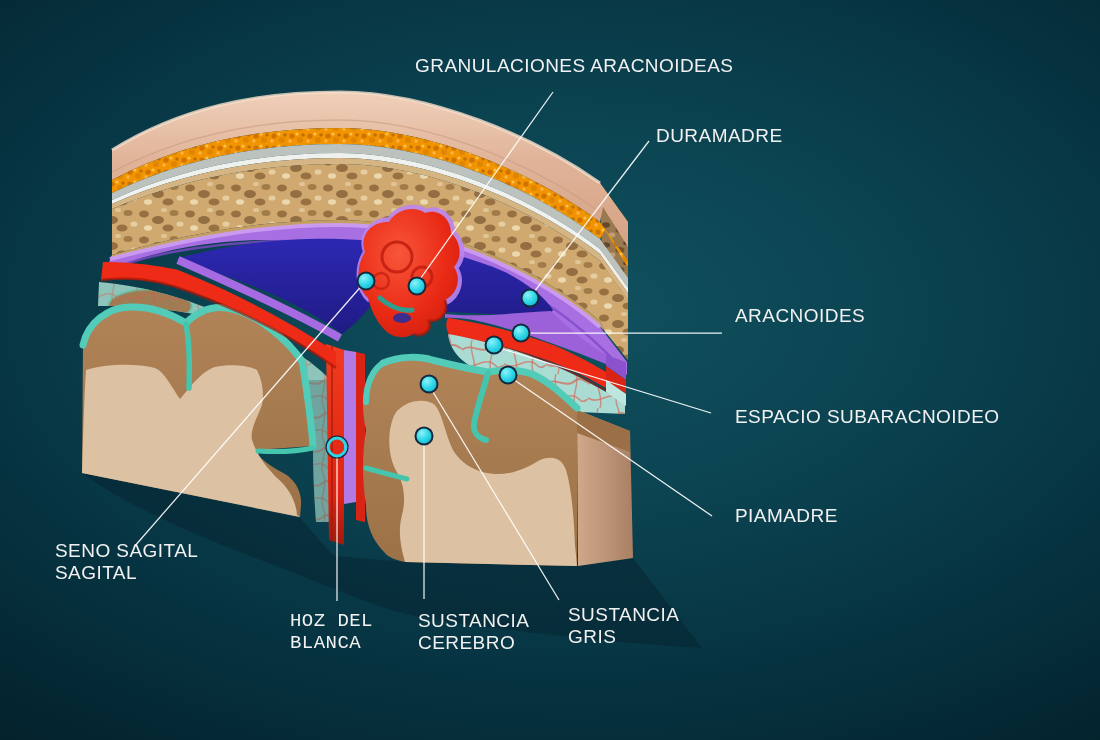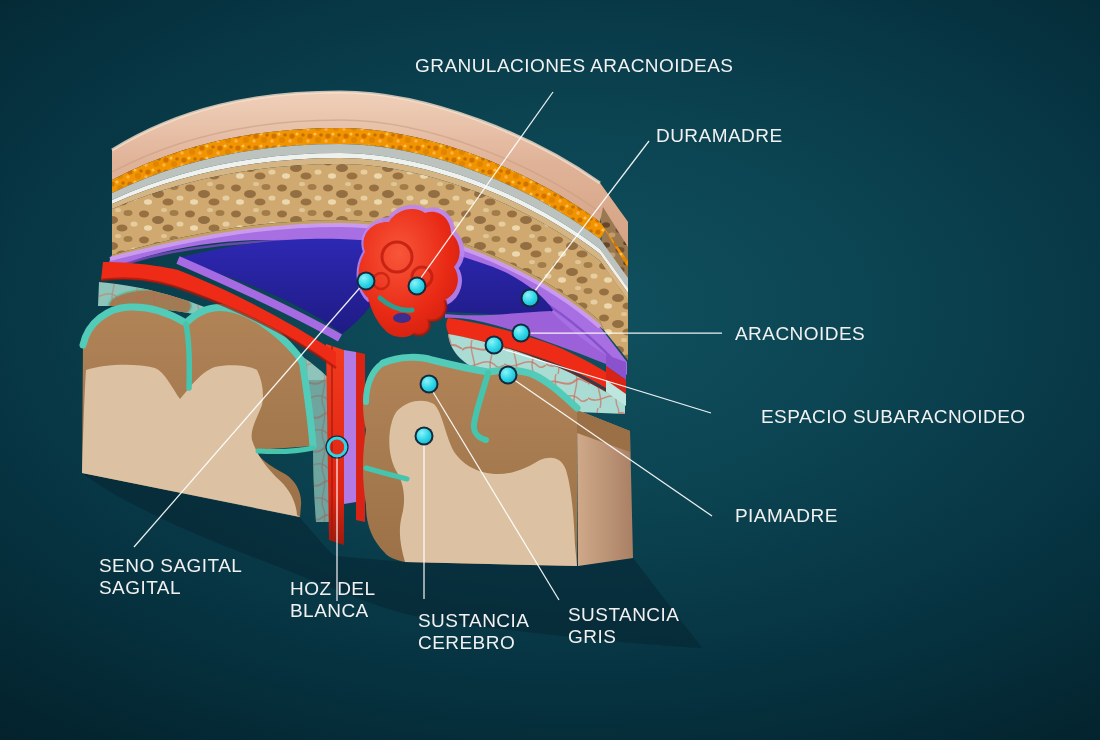--- a/index.html
+++ b/index.html
@@ -250,34 +250,34 @@
       <circle cx="429" cy="384" r="7.5" fill="url(#dotGrad)"></circle>
     </svg>
 
   <div id="labels">
       <div class="label" style="left: 415px; top: 55px;">
         <div>GRANULACIONES ARACNOIDEAS</div>
       </div>
       <div class="label" style="left: 656px; top: 125px;">
         <div>DURAMADRE</div>
       </div>
-      <div class="label" style="left: 735px; top: 323px;">
+      <div class="label" style="left: 735px; top: 305px;">
         <div>ARACNOIDES</div>
       </div>
-      <div class="label" style="left: 735px; top: 406px; margin-left: 26px;">
+      <div class="label" style="left: 735px; top: 406px;">
         <div>ESPACIO SUBARACNOIDEO</div>
       </div>
       <div class="label" style="left: 735px; top: 505px;">
         <div>PIAMADRE</div>
       </div>
-      <div class="label" style="left: 55px; top: 555px; margin-left: 44px;">
+      <div class="label" style="left: 55px; top: 540px;">
         <div>SENO SAGITAL</div>
         <div>SAGITAL</div>
       </div>
-      <div class="label" style="left: 290px; top: 578px;">
+      <div class="label" style="left: 290px; top: 610px; font-family: Liberation Mono, monospace;">
         <div>HOZ DEL</div>
         <div>BLANCA</div>
       </div>
       <div class="label" style="left: 418px; top: 610px;">
         <div>SUSTANCIA</div>
         <div>CEREBRO</div>
       </div>
       <div class="label" style="left: 568px; top: 604px;">
         <div>SUSTANCIA</div>
         <div>GRIS</div>

